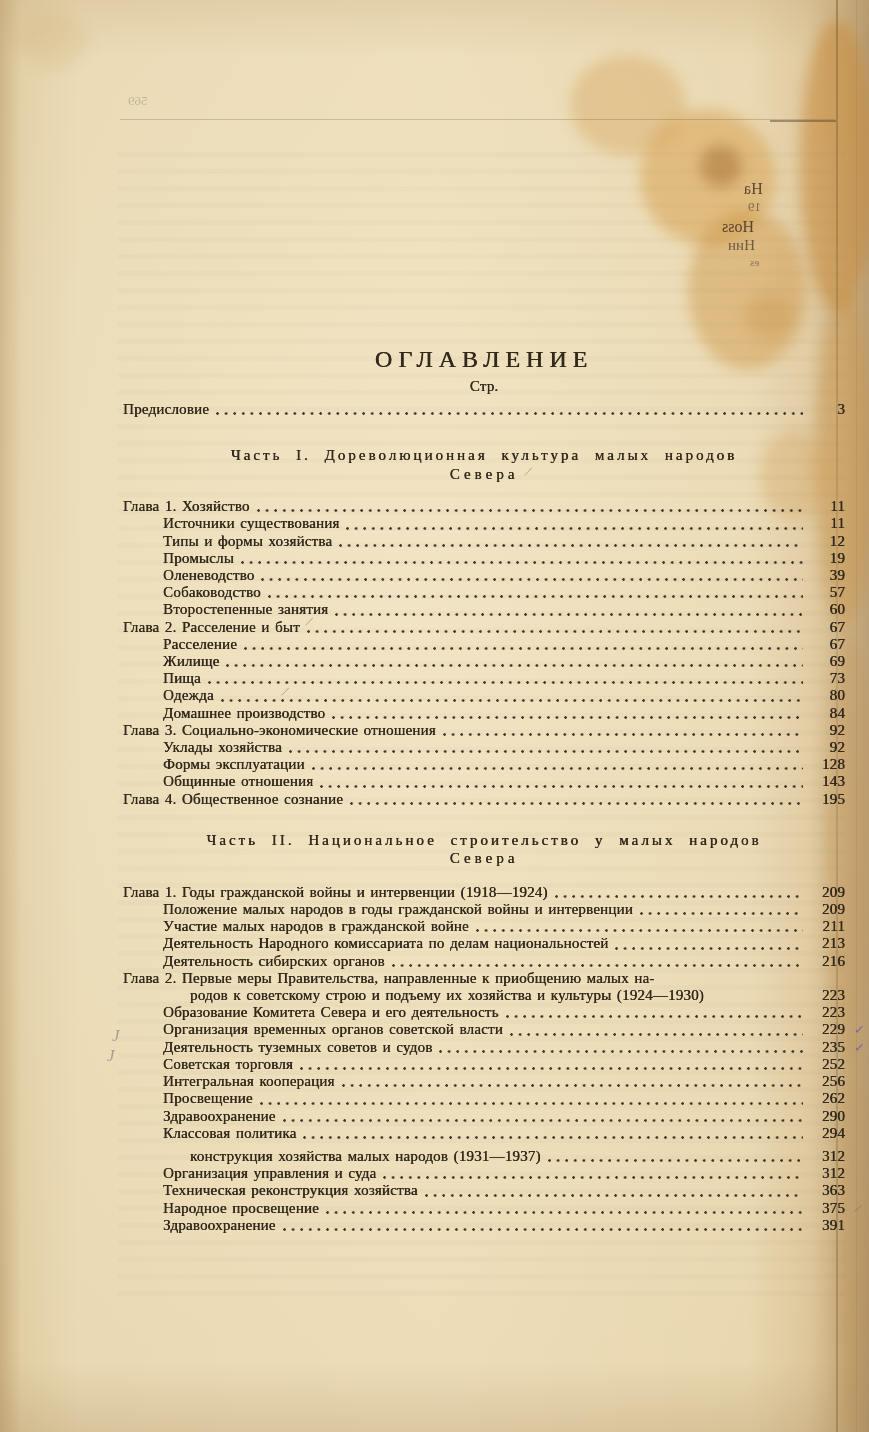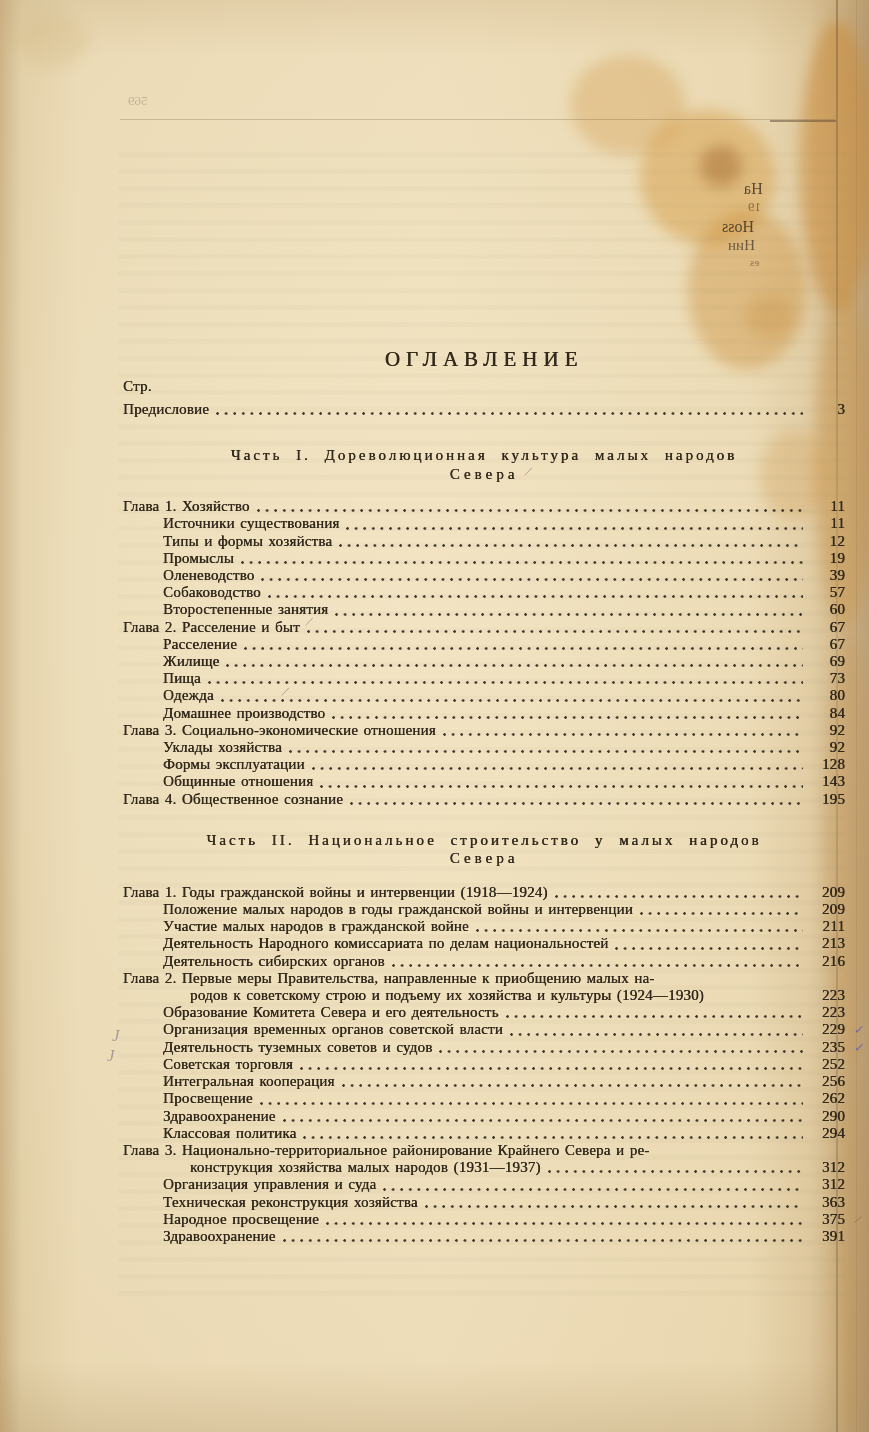--- a/index.html
+++ b/index.html
@@ -49,23 +49,23 @@
   .t0{left:527px;top:464px;}
   .t1{left:308px;top:614px;}
   .t2{left:284px;top:684px;}
   
   .content{
     position:absolute;left:123px;top:348px;width:722px;
     font-size:15px;line-height:17.2px;
     text-shadow:.35px 0 0 currentColor;
     letter-spacing:.2px;word-spacing:1.5px;
   }
-  .toc-title{margin:0;font-weight:normal;font-size:21px;line-height:22px;text-align:center;
+  .toc-title{margin:0;font-weight:normal;font-size:24px;line-height:22px;text-align:center;
     letter-spacing:6px;text-shadow:.5px 0 0 currentColor;}
-  .col-header{margin-top:8px;line-height:17px;text-align:left;}
+  .col-header{margin-top:8px;line-height:17px;text-align:center;}
   .part-heading{text-align:center;letter-spacing:3px;word-spacing:7px;line-height:18.5px;}
   .ph1{margin-top:28px;}
   .ph2-margin{margin-top:23px;}
   .heading-l2{letter-spacing:4px;}
   .entries{margin-top:0;}
   .entries.first-block{margin-top:6px;}
   .entries.part-block{margin-top:15px;}
   .entries.part-block2{margin-top:16px;}
   .row{display:flex;position:relative;align-items:center;}
   .row .label{white-space:nowrap;}
@@ -300,21 +300,20 @@
     <span class="label">Здравоохранение</span>
     <span class="dots"></span>
     <span class="pg">290</span>
   </div>
         <div class="row sub">
     <span class="label">Классовая политика</span>
     <span class="dots"></span>
     <span class="pg">294</span>
   </div>
         <div class="row chapter">
-    <span class="label">Глава 3. Национально-территориальное районирование Крайнего Севера и ре-</span>
     <span class="dots nodots"></span>
     <span class="pg"></span>
   </div>
         <div class="row cont">
     <span class="label">конструкция хозяйства малых народов (1931—1937)</span>
     <span class="dots"></span>
     <span class="pg">312</span>
   </div>
         <div class="row sub">
     <span class="label">Организация управления и суда</span>

